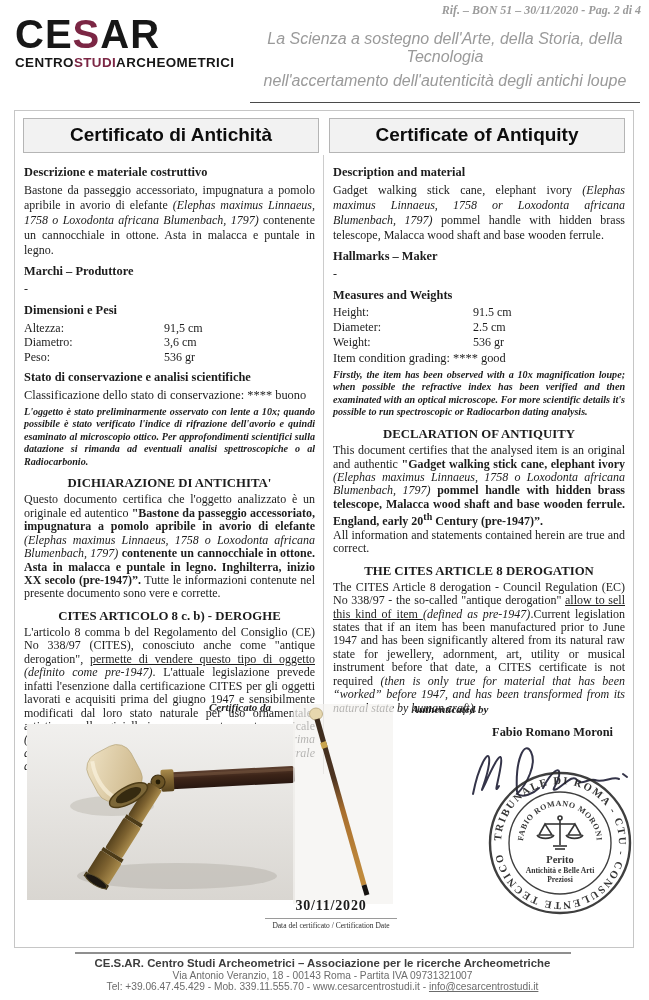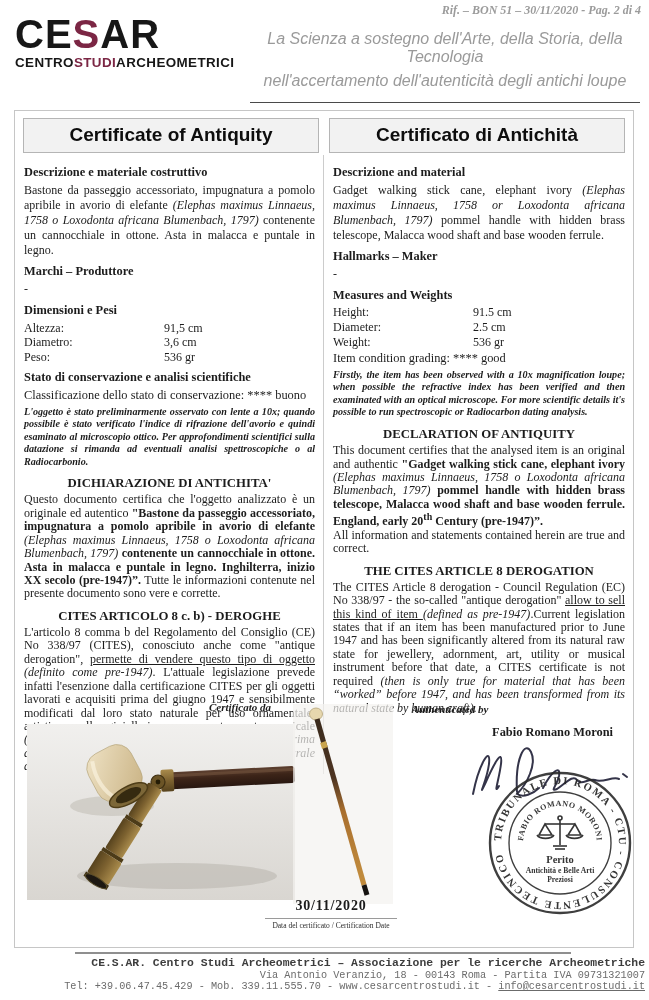--- a/index.html
+++ b/index.html
@@ -51,22 +51,22 @@
   .photo-left{position:absolute;left:12px;top:24px;}
   .photo-cane{position:absolute;left:272px;top:4px;}
   .date-block{position:absolute;left:248px;top:198px;width:136px;text-align:center;}
   .date-text{font-weight:bold;font-size:14px;letter-spacing:0.8px;color:#1b1b1b;}
   .date-rule{border-top:1px solid #9a9a9a;margin:4px 2px 2px;}
   .date-caption{font-size:7.5px;color:#2b2b2b;}
   .signature{position:absolute;left:450px;top:36px;}
   .stamp{position:absolute;left:470px;top:68px;}
 
   
-  .footer{position:absolute;left:0;top:952px;width:645px;text-align:right;
-          font-family:Liberation Mono, monospace;}
+  .footer{position:absolute;left:0;top:952px;width:645px;text-align:center;
+          font-family:Liberation Sans, sans-serif;}
   .footer-rule{width:496px;margin:0 auto 3px;border-top:2px solid #8f8f8f;}
   .f1{font-size:11.4px;font-weight:bold;color:#3d3d3d;}
   .f2{font-size:10.2px;color:#6b6b6b;margin-top:1px;}
   .f3{font-size:10.2px;color:#6b6b6b;}
   .f3 .link{text-decoration:underline;}
 </style>
 </head>
 <body>
 
 <div class="page">
@@ -79,22 +79,22 @@
   </div>
 
   <div class="tagline">
     <div class="t1">La Scienza a sostegno dell'Arte, della Storia, della Tecnologia</div>
     <div class="t2">nell'accertamento dell'autenticità degli antichi loupe</div>
   </div>
 
   <div class="content-box">
 
     <div class="titles-row">
+      <div class="title-cell">Certificato di Antichità</div>
       <div class="title-cell">Certificate of Antiquity</div>
-      <div class="title-cell">Certificato di Antichità</div>
     </div>
 
     <div class="columns">
 
       <div class="col col-left">
         <div class="sec-h">Descrizione e materiale costruttivo</div>
         <div class="para"><span>Bastone da passeggio accessoriato, impugnatura a pomolo apribile in avorio di elefante </span><span class="i">(Elephas maximus Linnaeus, 1758 o Loxodonta africana Blumenbach, 1797)</span><span> contenente un cannocchiale in ottone. Asta in malacca e puntale in legno.</span></div>
 
         <div class="sec-h">Marchi – Produttore</div>
         <div>-</div>
@@ -114,21 +114,21 @@
         <div class="note">L'oggetto è stato preliminarmente osservato con lente a 10x; quando possibile è stato verificato l'indice di rifrazione dell'avorio e quindi esaminato al microscopio ottico. Per approfondimenti scientifici sulla datazione si rimanda ad eventuali analisi spettroscopiche o al Radiocarbonio.</div>
 
         <div class="center-h">DICHIARAZIONE DI ANTICHITA'</div>
         <div class="para tight"><span>Questo documento certifica che l'oggetto analizzato è un originale ed autentico </span><span class="b">"Bastone da passeggio accessoriato, impugnatura a pomolo apribile in avorio di elefante </span><span class="i">(Elephas maximus Linnaeus, 1758 o Loxodonta africana Blumenbach, 1797)</span><span class="b"> contenente un cannocchiale in ottone. Asta in malacca e puntale in legno. Inghilterra, inizio XX secolo (pre-1947)”.</span><span> Tutte le informazioni contenute nel presente documento sono vere e corrette.</span></div>
 
         <div class="center-h">CITES ARTICOLO 8 c. b) - DEROGHE</div>
         <div class="para tight"><span>L'articolo 8 comma b del Regolamento del Consiglio (CE) No 338/97 (CITES), conosciuto anche come "antique derogation", </span><span class="u">permette di vendere questo tipo di oggetto</span><span class="i"> (definito come pre-1947)</span><span>. L'attuale legislazione prevede infatti l'esenzione dalla certificazione CITES per gli oggetti lavorati e acquisiti prima del giugno 1947 e sensibilmente modificati dal loro stato naturale per uso ornamentale, artistico, nella gioielleria o come strumento musicale </span><span class="i">(ovvero solo per il materiale che è stato "lavorato" prima del 1947, ed è stato trasformato dal suo stato naturale attraverso una lavorazione).</span></div>
       </div>
 
       <div class="col">
-        <div class="sec-h">Descrizione and material</div>
+        <div class="sec-h">Description and material</div>
         <div class="para"><span>Gadget walking stick cane, elephant ivory </span><span class="i">(Elephas maximus Linnaeus, 1758 or Loxodonta africana Blumenbach, 1797)</span><span> pommel handle with hidden brass telescope, Malacca wood shaft and base wooden ferrule.</span></div>
 
         <div class="sec-h">Hallmarks – Maker</div>
         <div>-</div>
 
         <div class="sec-h">Measures and Weights</div>
         <div class="dims">
           <span>Height:</span>
             <span>91.5 cm</span>
           <span>Diameter:</span>

